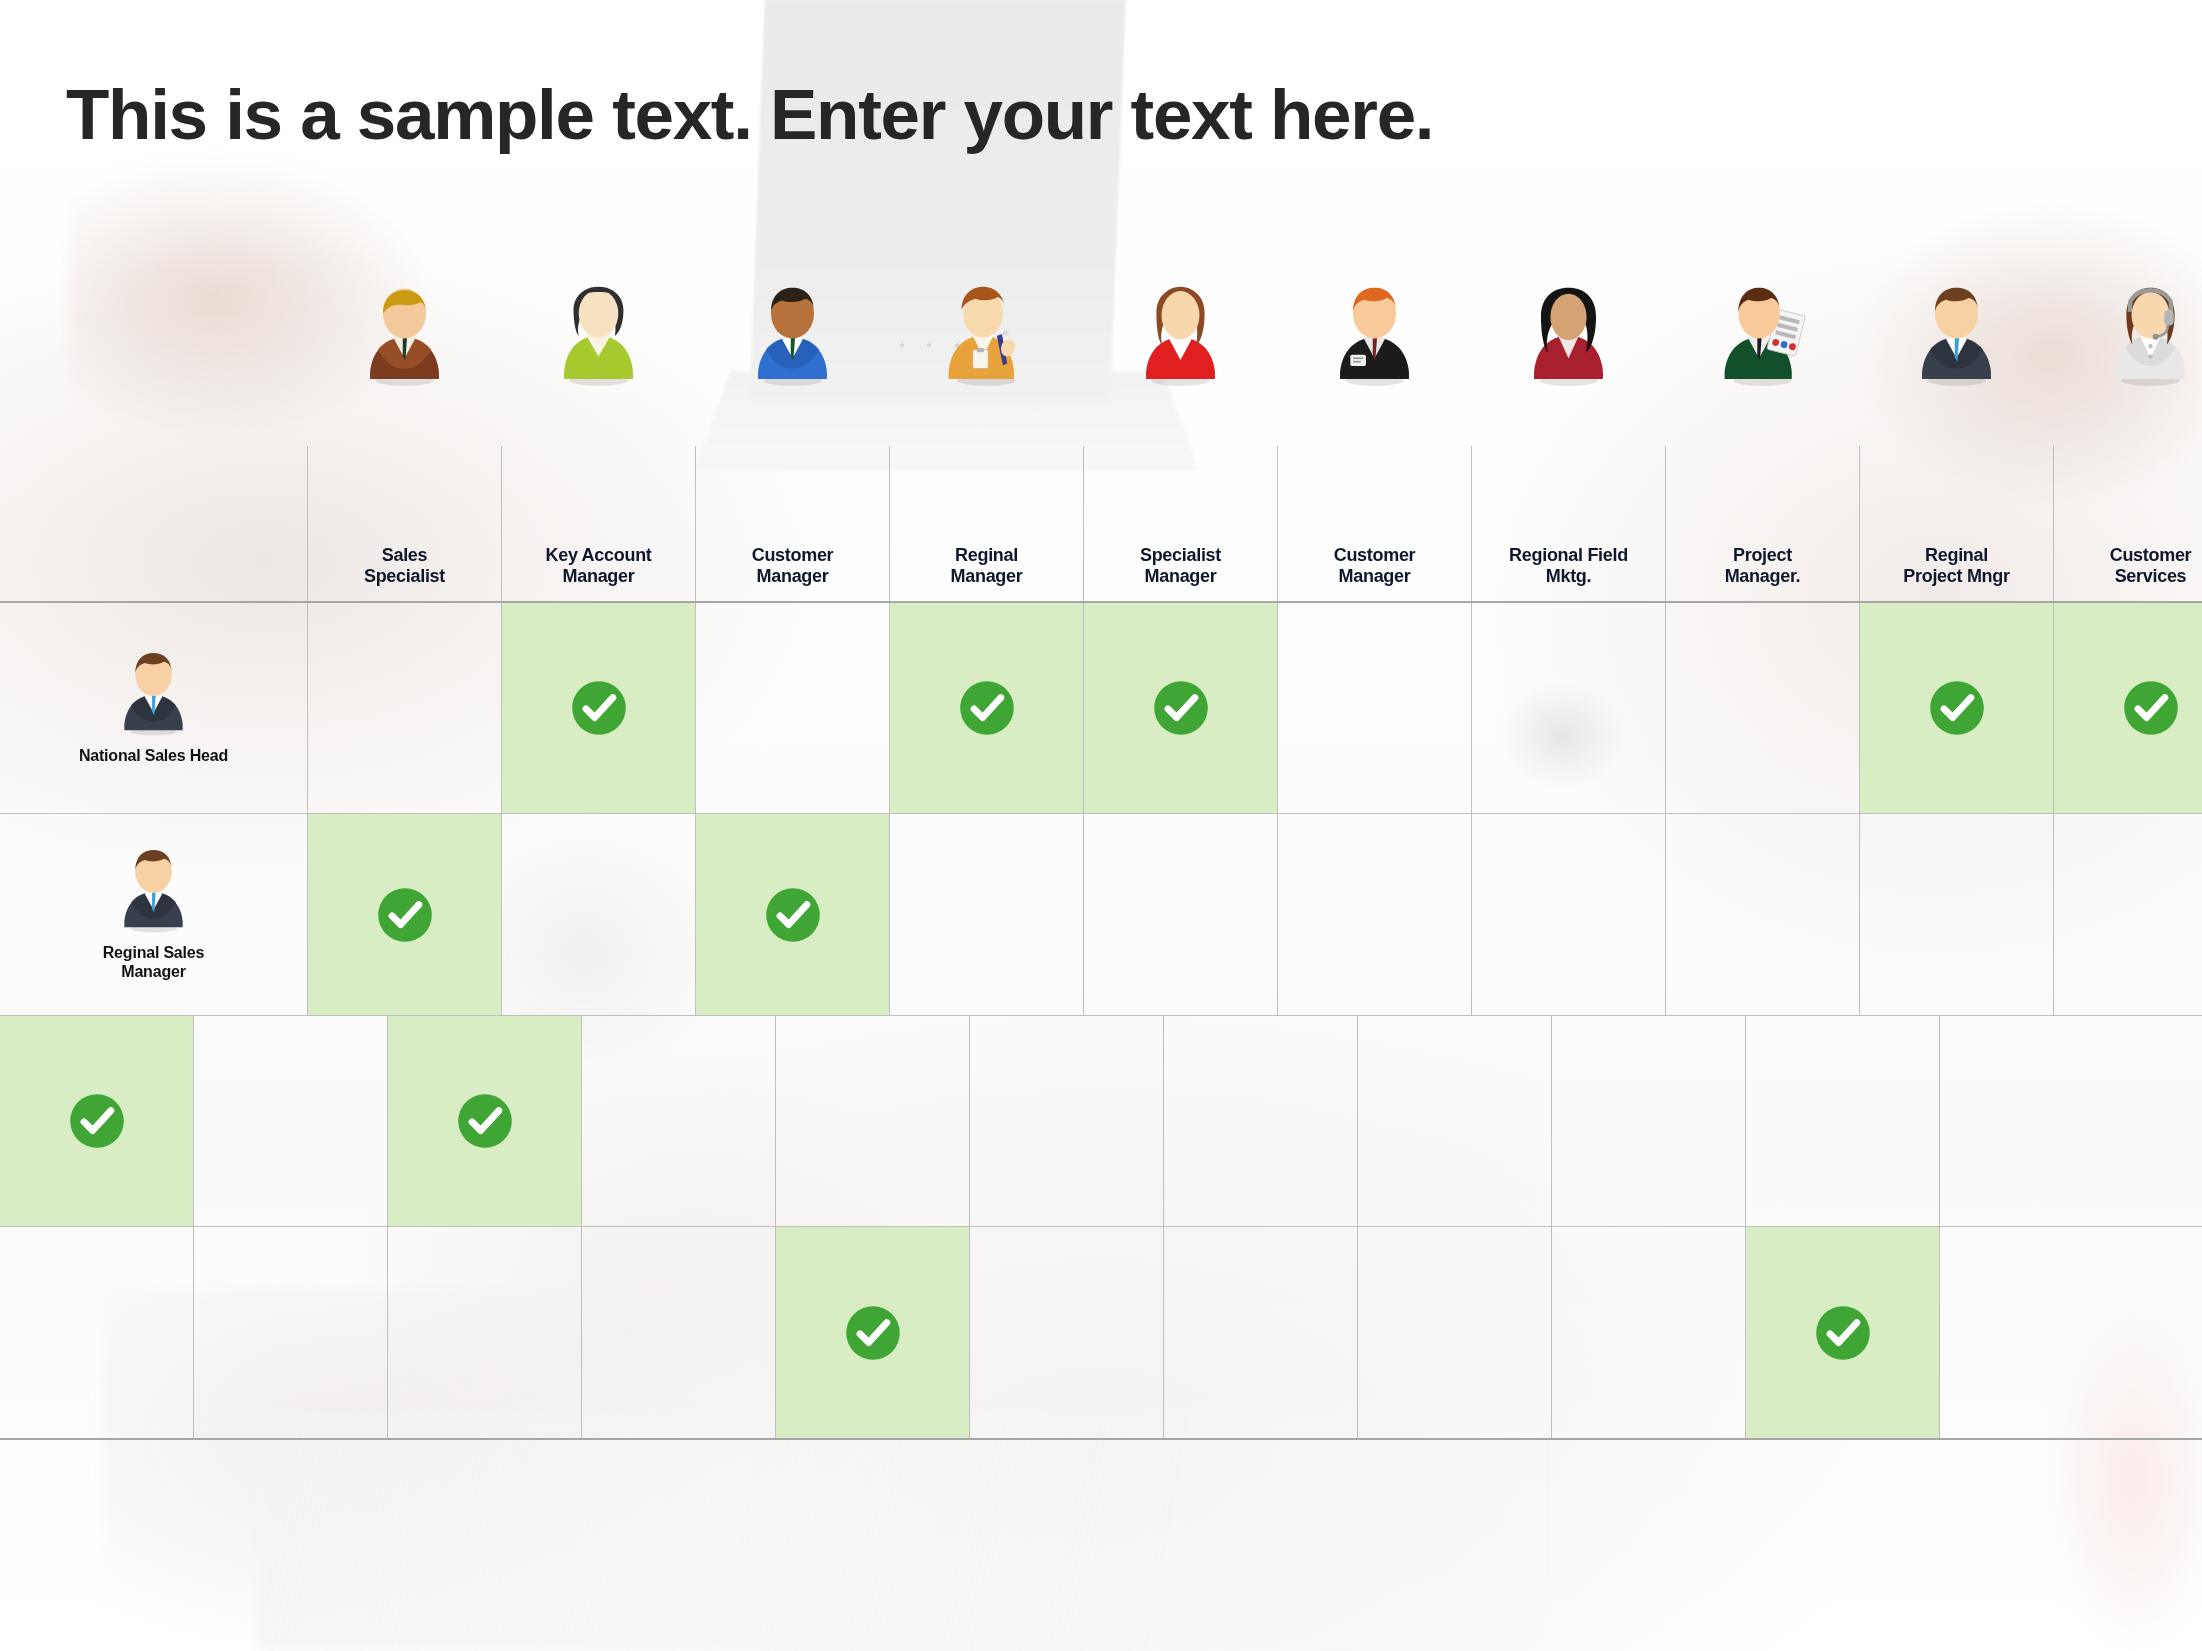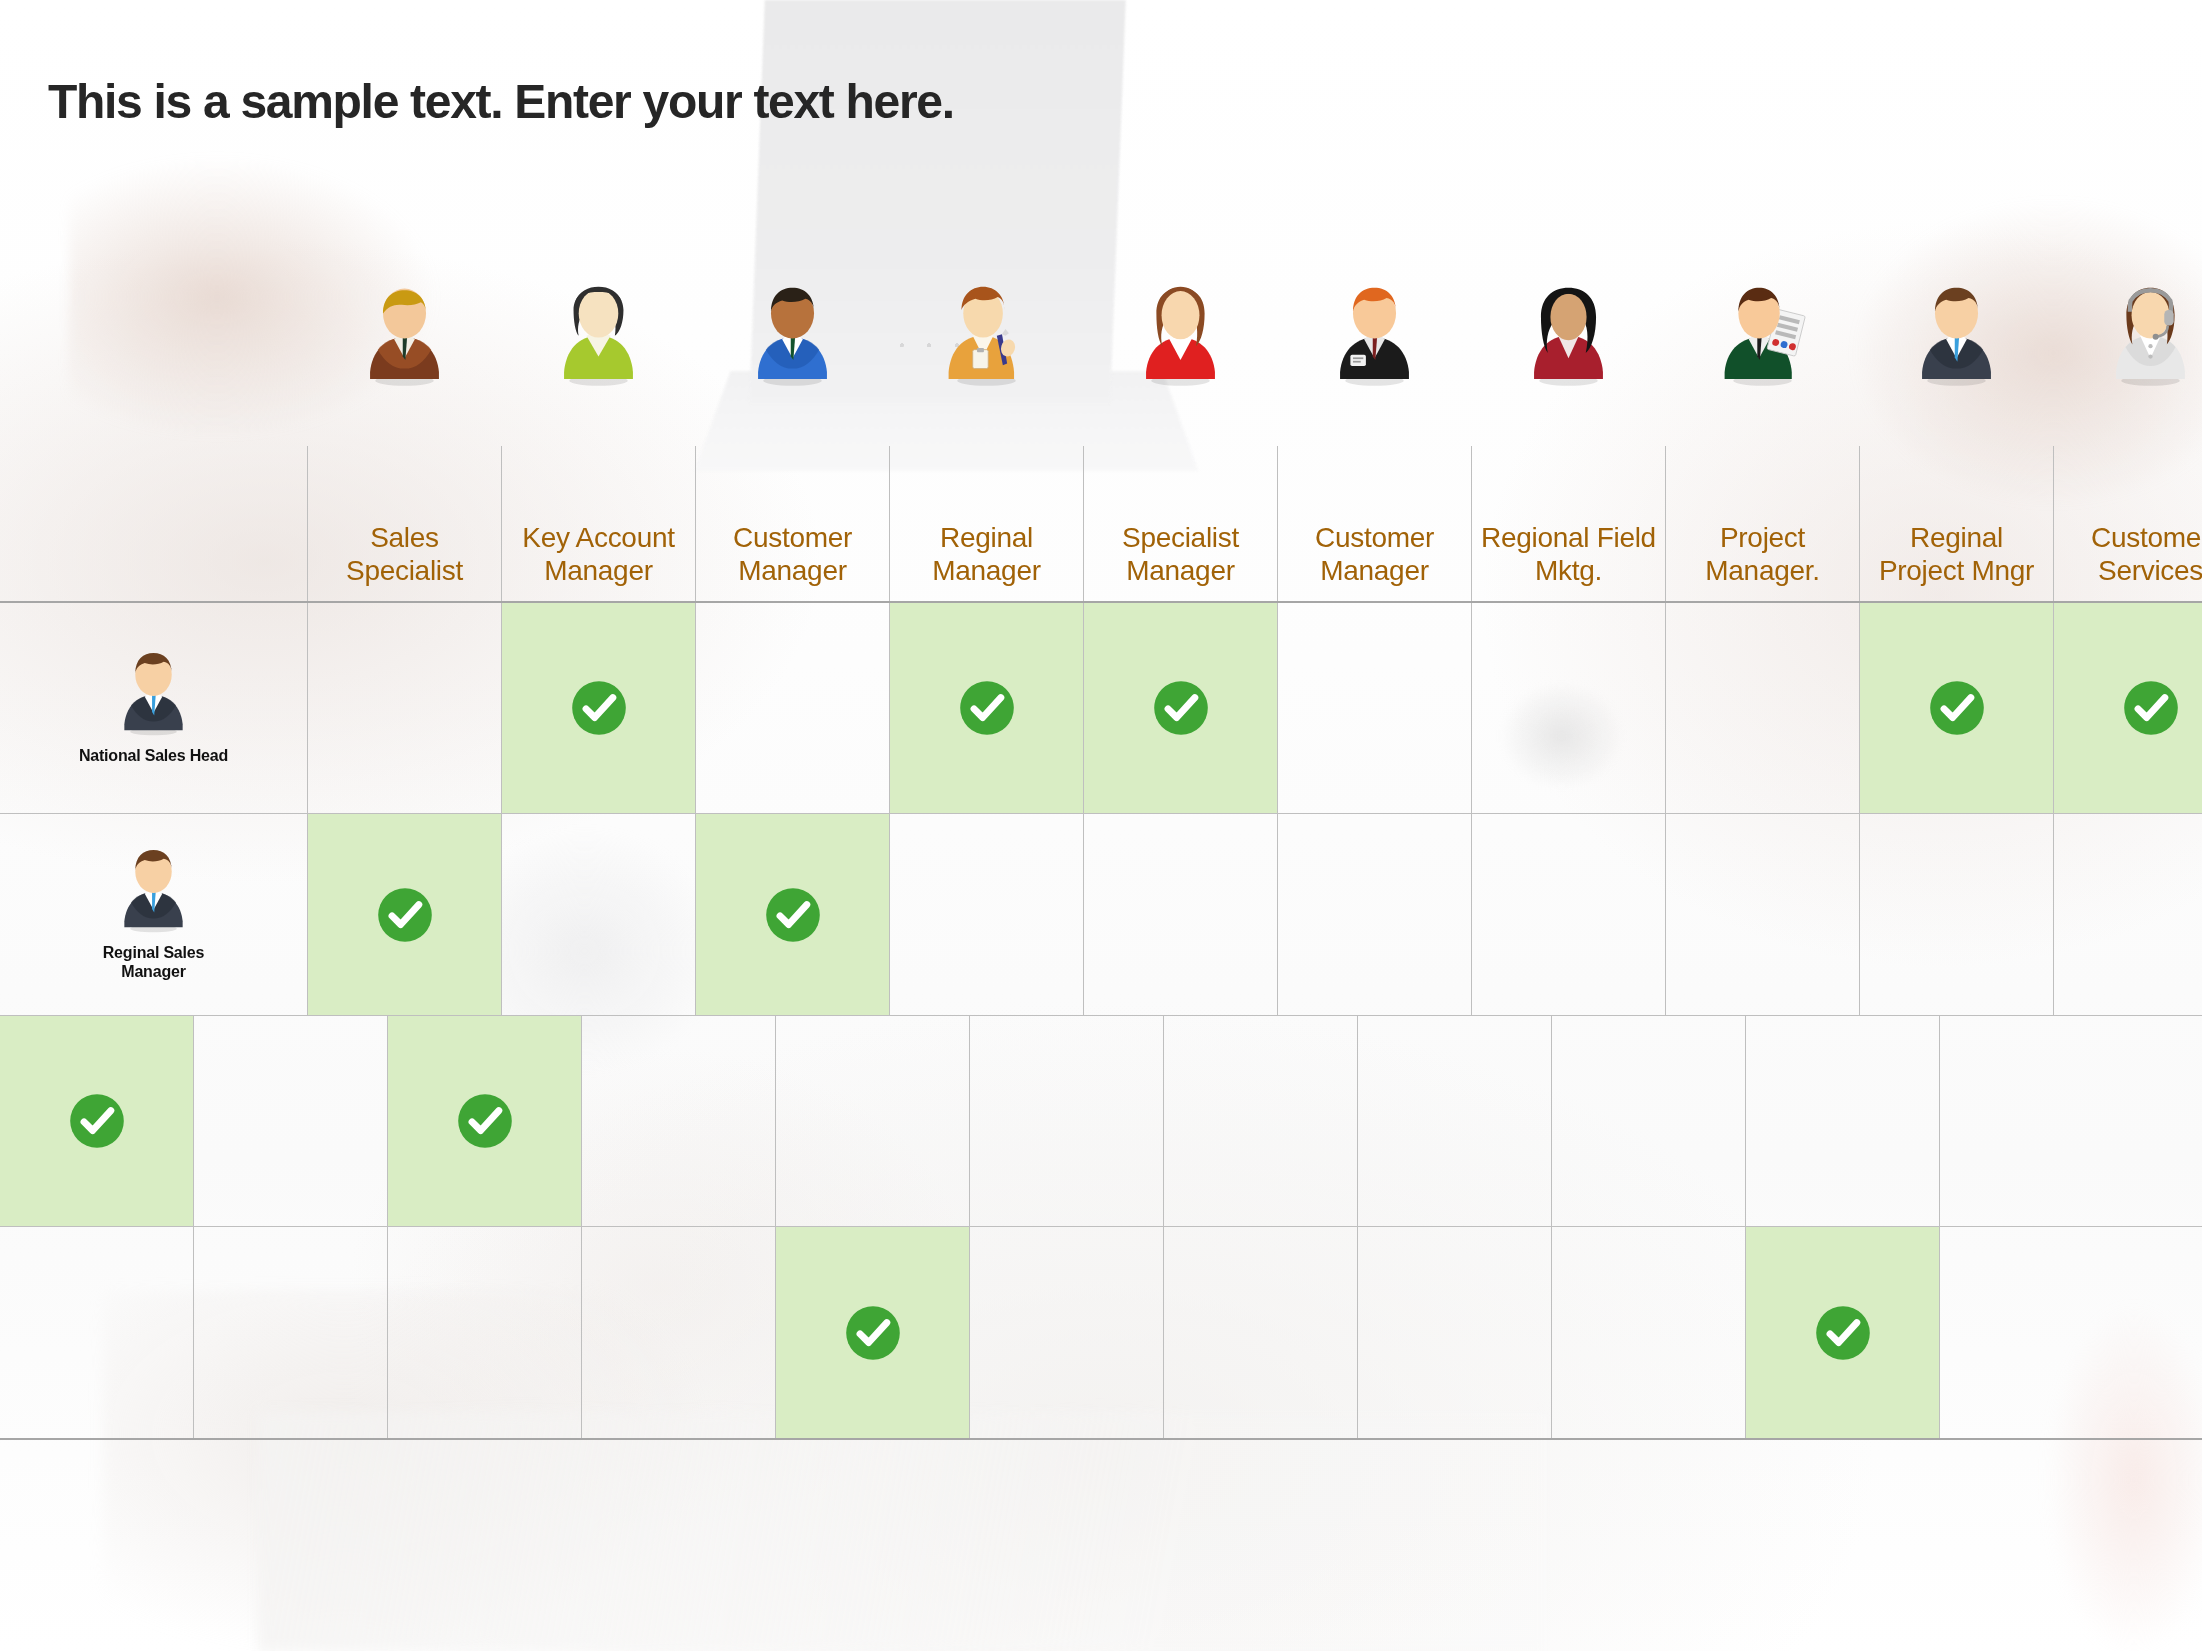--- a/index.html
+++ b/index.html
@@ -70,22 +70,22 @@
     filter:blur(6.9px);
   }
   .bg-pinkish{
     left:2048px;top:1308px;width:172px;height:344px;
     background:radial-gradient(ellipse at 50% 50%, rgba(246,226,222,.65), rgba(255,255,255,0) 72%);
     filter:blur(6.9px);
   }
 
   
   #title{
-    position:absolute;left:48px;top:74px;
-    font-size:48px;font-weight:bold;color:#262626;
+    position:absolute;left:66px;top:74px;
+    font-size:71px;font-weight:bold;color:#262626;
     letter-spacing:-1.3px;white-space:nowrap;
     font-family:"Liberation Sans", sans-serif;
   }
 
   
   #matrix{
     position:absolute;left:0;top:446px;width:2223px;
   }
   .mrow{display:flex;width:2223px;box-sizing:border-box;}
   .mrow.header{height:157px;border-bottom:2.6px solid #a6a6a6;}
@@ -116,21 +116,21 @@
   .cell.on{background:#d9edc4;}
 
   
   .hcell{
     flex:0 0 194px;width:194px;box-sizing:border-box;
     border-right:1.7px solid #bfbfbf;
     display:flex;align-items:flex-end;justify-content:center;
     position:relative;
   }
   .hcell .hlabel{
-    font-size:28px;font-weight:normal;color:#a16207;text-align:center;
+    font-size:18px;font-weight:bold;color:#0f172a;text-align:center;
     line-height:1.18;padding-bottom:13.8px;letter-spacing:-0.3px;
   }
   .hcell .avatar{position:absolute;left:50%;transform:translateX(-50%);top:-81px;}
 
   
   .avatar{width:93px;height:102px;display:block;}
   .rowhead .avatar{width:79px;height:86px;margin-bottom:1.7px;}
 
   
   .check{width:64px;height:64px;display:block;}

